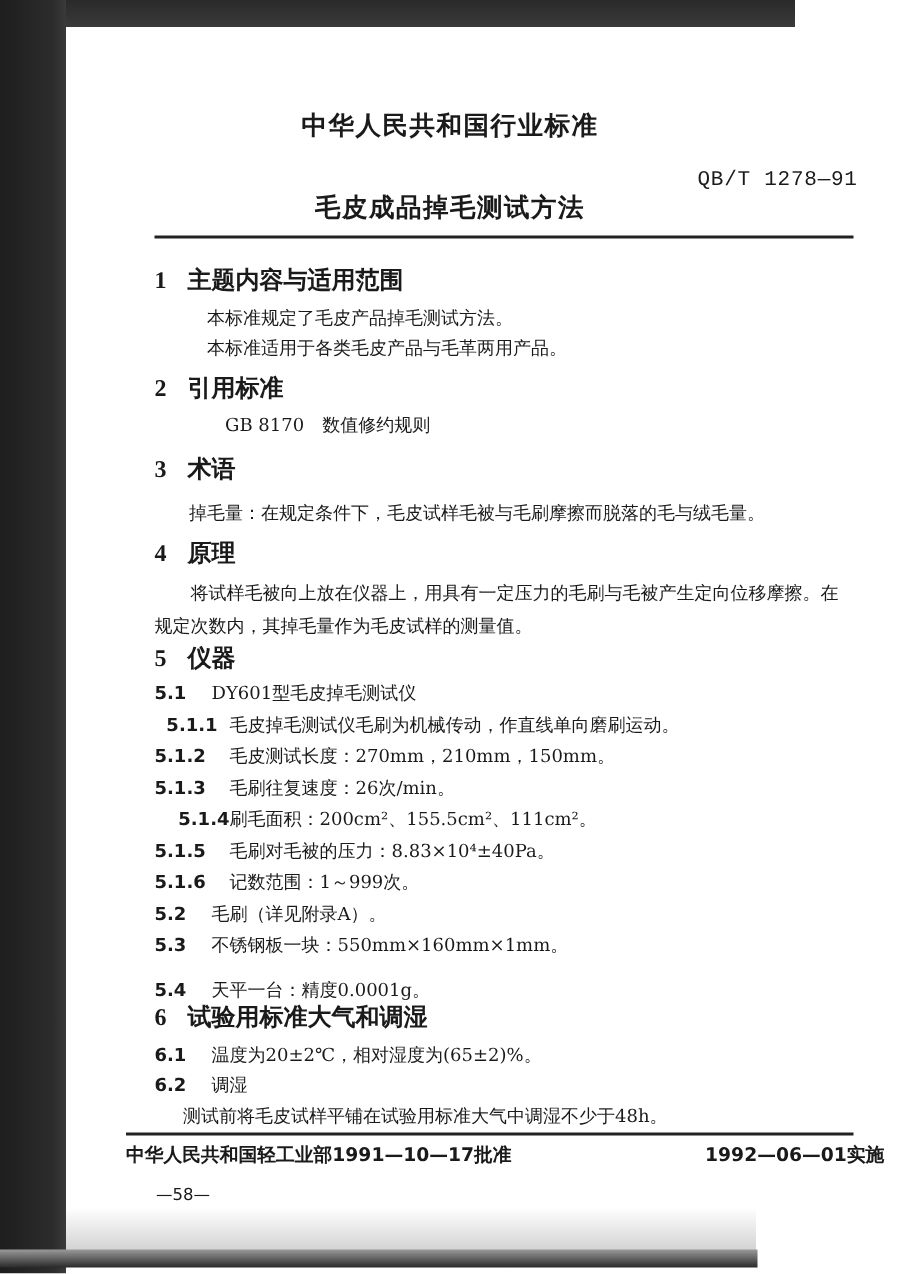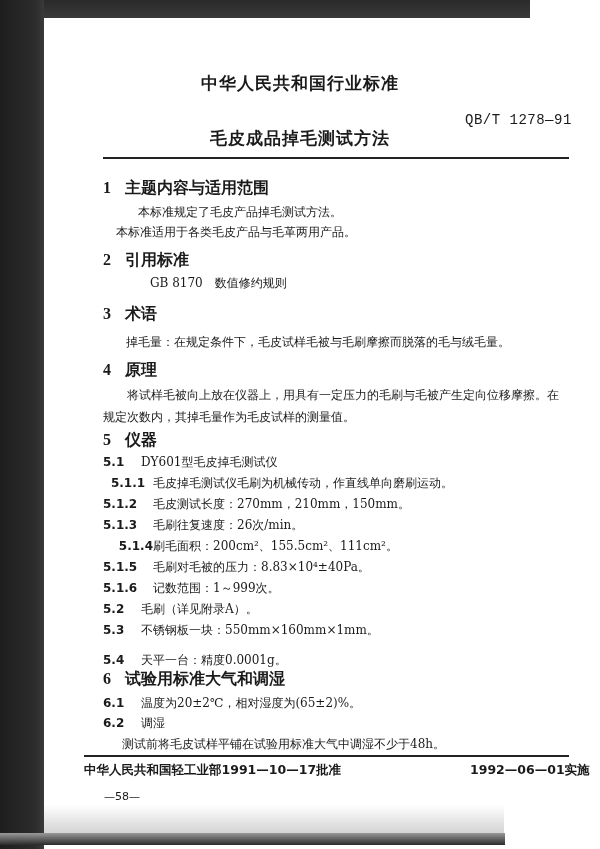--- a/index.html
+++ b/index.html
@@ -53,21 +53,21 @@
 <div>
   <div class="std-org">中华人民共和国行业标准</div>
   <div class="std-code">QB/T 1278—91</div>
   <div class="doc-title">毛皮成品掉毛测试方法</div>
   <div class="rule-top"></div>
 
   <div class="sec h" style="left:103px; top:180px;">
     <span class="num">1</span><span>主题内容与适用范围</span>
   </div>
   <div class="sec para" style="left:138px; top:206px;">本标准规定了毛皮产品掉毛测试方法。</div>
-  <div class="sec para" style="left:116px; top:226px;">本标准适用于各类毛皮产品与毛革两用产品。</div>
+  <div class="sec para" style="left:138px; top:226px;">本标准适用于各类毛皮产品与毛革两用产品。</div>
 
   <div class="sec h" style="left:103px; top:252px;">
     <span class="num">2</span><span>引用标准</span>
   </div>
   <div class="sec para" style="left:114px; top:277px;margin-left:36px;">GB 8170　数值修约规则</div>
 
   <div class="sec h" style="left:103px; top:306px;">
     <span class="num">3</span><span>术语</span>
   </div>
   <div class="sec para" style="left:126px; top:336px;">掉毛量：在规定条件下，毛皮试样毛被与毛刷摩擦而脱落的毛与绒毛量。</div>

